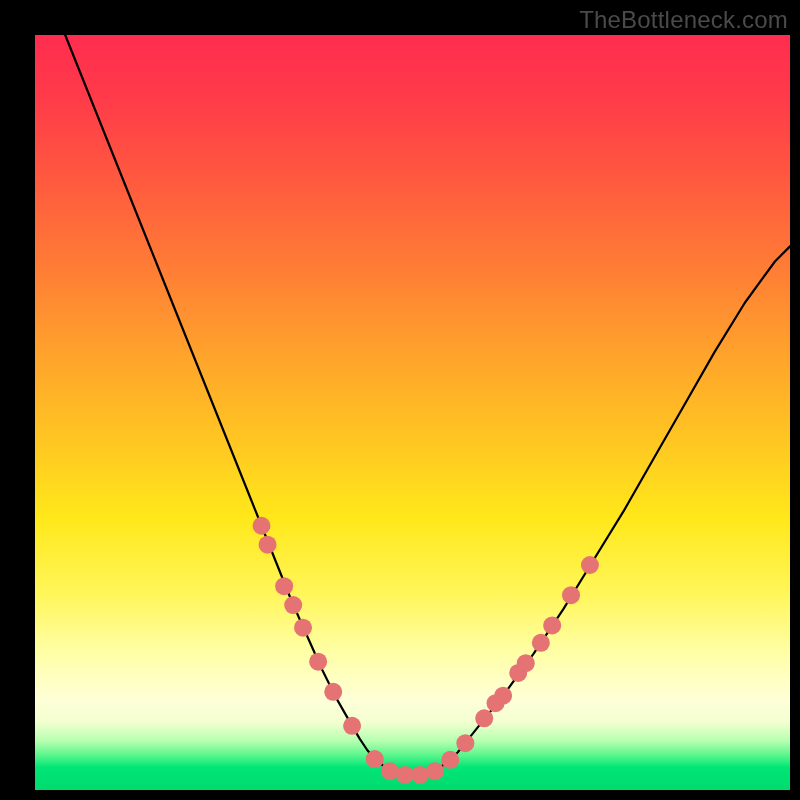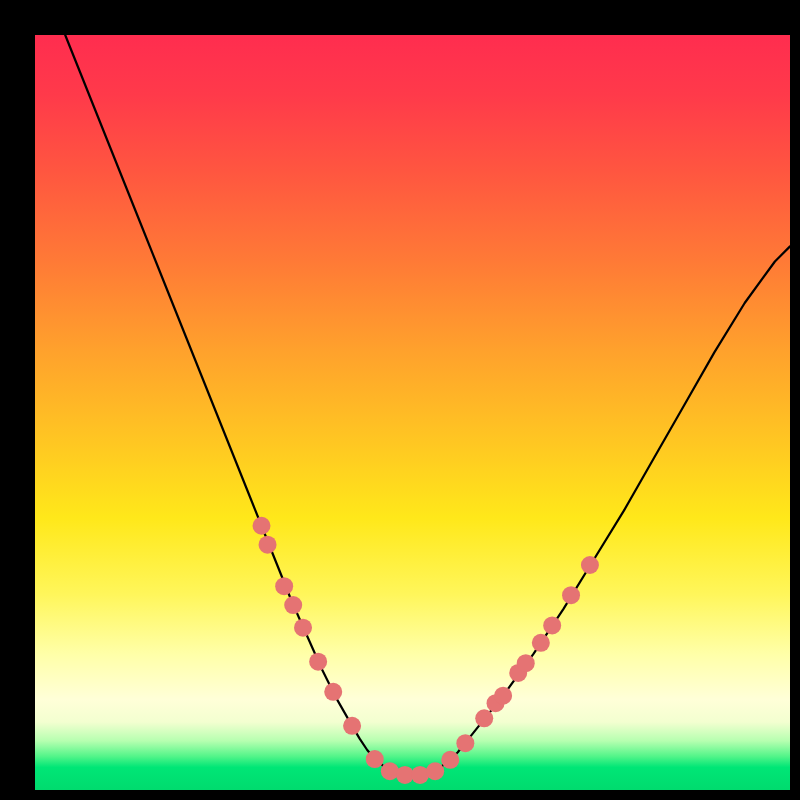--- a/index.html
+++ b/index.html
@@ -62,20 +62,21 @@
     width: 755px;
     height: 755px;
     overflow: visible;
   }
 </style>
 </head>
 <body>
 
 <div class="frame">
   <div class="plot"></div>
+  <div class="attribution">TheBottleneck.com</div>
   <svg class="overlay" viewBox="0 0 755 755" preserveAspectRatio="none">
     <path id="curve-path" fill="none" stroke="#000000" stroke-width="2.2" stroke-linecap="round" stroke-linejoin="round" d="M30.20 0.00 L45.30 37.75 L60.40 75.50 L75.50 113.25 L90.60 151.00 L105.70 188.75 L120.80 226.50 L135.90 264.25 L151.00 302.00 L166.10 339.75 L181.20 377.50 L196.30 415.25 L211.40 453.00 L226.50 490.75 L241.60 528.50 L256.70 566.25 L271.80 600.23 L286.90 634.20 L302.00 664.40 L317.10 690.83 L324.65 703.66 L332.20 714.99 L339.75 724.04 L354.85 736.13 L377.50 739.90 L400.15 736.13 L415.25 724.80 L422.80 717.25 L437.90 698.38 L468.10 660.63 L498.30 619.10 L528.50 573.80 L558.70 524.73 L588.90 475.65 L619.10 422.80 L649.30 369.95 L679.50 317.10 L709.70 268.02 L739.90 226.50 L755.00 211.40"></path>
     <g id="markers-group">
         <circle cx="226.50" cy="490.75" r="9" fill="#e57373"></circle>
         <circle cx="232.54" cy="509.63" r="9" fill="#e57373"></circle>
         <circle cx="249.15" cy="551.15" r="9" fill="#e57373"></circle>
         <circle cx="258.21" cy="570.02" r="9" fill="#e57373"></circle>
         <circle cx="268.02" cy="592.67" r="9" fill="#e57373"></circle>
         <circle cx="283.13" cy="626.65" r="9" fill="#e57373"></circle>
         <circle cx="298.23" cy="656.85" r="9" fill="#e57373"></circle>

